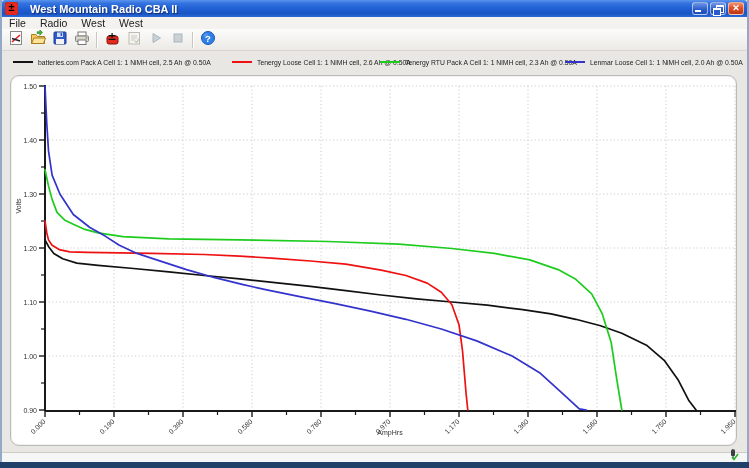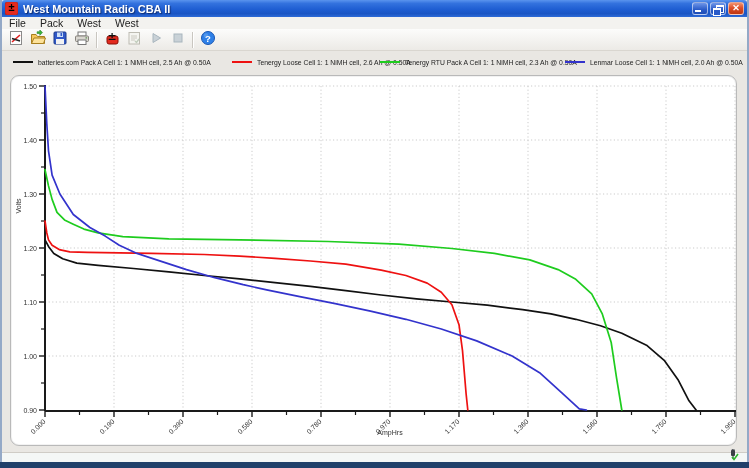--- a/index.html
+++ b/index.html
@@ -6,21 +6,21 @@
   body{width:749px;height:468px;overflow:hidden;font-family:"Liberation Sans",sans-serif;}
   .window{position:relative;width:749px;height:468px;box-sizing:border-box;
     border-left:2px solid #94a9c7;border-right:2px solid #94a9c7;background:#e9e7e3;}
   
   .titlebar{position:absolute;left:0;top:0;width:745px;height:17px;
     background:linear-gradient(180deg,#5a94ee 0%,#3372de 20%,#1f5ed2 55%,#1a55c4 80%,#2e6bd6 100%);
     border-radius:3px 3px 0 0;display:flex;align-items:center;padding:0 3px;box-sizing:border-box;}
   .title-icon{width:13px;height:13px;background:#e32a1e;border-radius:2px;color:#000;
     font-size:11px;font-weight:bold;line-height:11px;text-align:center;flex:0 0 auto;
     box-shadow:inset 0 0 1px #7d0b06;}
-  .title-text{color:#fff;font-weight:bold;font-size:11px;margin-left:5px;
+  .title-text{color:#fff;font-weight:bold;font-size:11px;margin-left:12px;
     text-shadow:1px 1px 1px rgba(10,20,60,.6);white-space:nowrap;flex:1;}
   .winbtns{display:flex;gap:2px;align-items:center;}
   .wbtn{width:16px;height:13px;border-radius:3px;border:1px solid rgba(255,255,255,.55);
     box-sizing:border-box;position:relative;cursor:default;}
   .wbtn.min,.wbtn.max{background:linear-gradient(180deg,#6f96e8,#2a5bc8 60%,#1d4cb4);}
   .wbtn.close{background:linear-gradient(180deg,#f1926f,#dd4f2a 45%,#bd3511);}
   .wbtn.min b{position:absolute;left:2px;bottom:2px;width:6px;height:2px;background:#fff;}
   .wbtn.max b{position:absolute;left:5px;top:2px;width:6px;height:5px;border:1px solid #fff;border-top-width:2px;background:transparent;}
   .wbtn.max i{position:absolute;left:2px;top:5px;width:6px;height:5px;border:1px solid #fff;border-top-width:2px;background:#2a5bc8;}
   .wbtn.close span{position:absolute;left:0;top:0;width:14px;height:11px;color:#fff;font-size:9px;
@@ -68,21 +68,21 @@
           <i></i>
         </div>
       <div class="wbtn close">
           <span>✕</span>
         </div>
     </div>
   </div>
 
   <div class="menubar" id="menubar">
       <span class="menu-item">File</span>
-      <span class="menu-item">Pack</span>
+      <span class="menu-item">Radio</span>
       <span class="menu-item">West</span>
       <span class="menu-item">West</span>
     </div>
 
   <div class="toolbar" id="toolbar">
       <div class="tbtn">
         <span><svg width="16" height="16">
             <rect x="2.5" y="1.5" width="11" height="13" fill="#fff" stroke="#8a8a8a"></rect>
             <path d="M4 12 L12 5" stroke="#e02020" stroke-width="1.6" fill="none"></path>
             <path d="M4 8.5 L12 11" stroke="#222" stroke-width="1.4" fill="none"></path>

